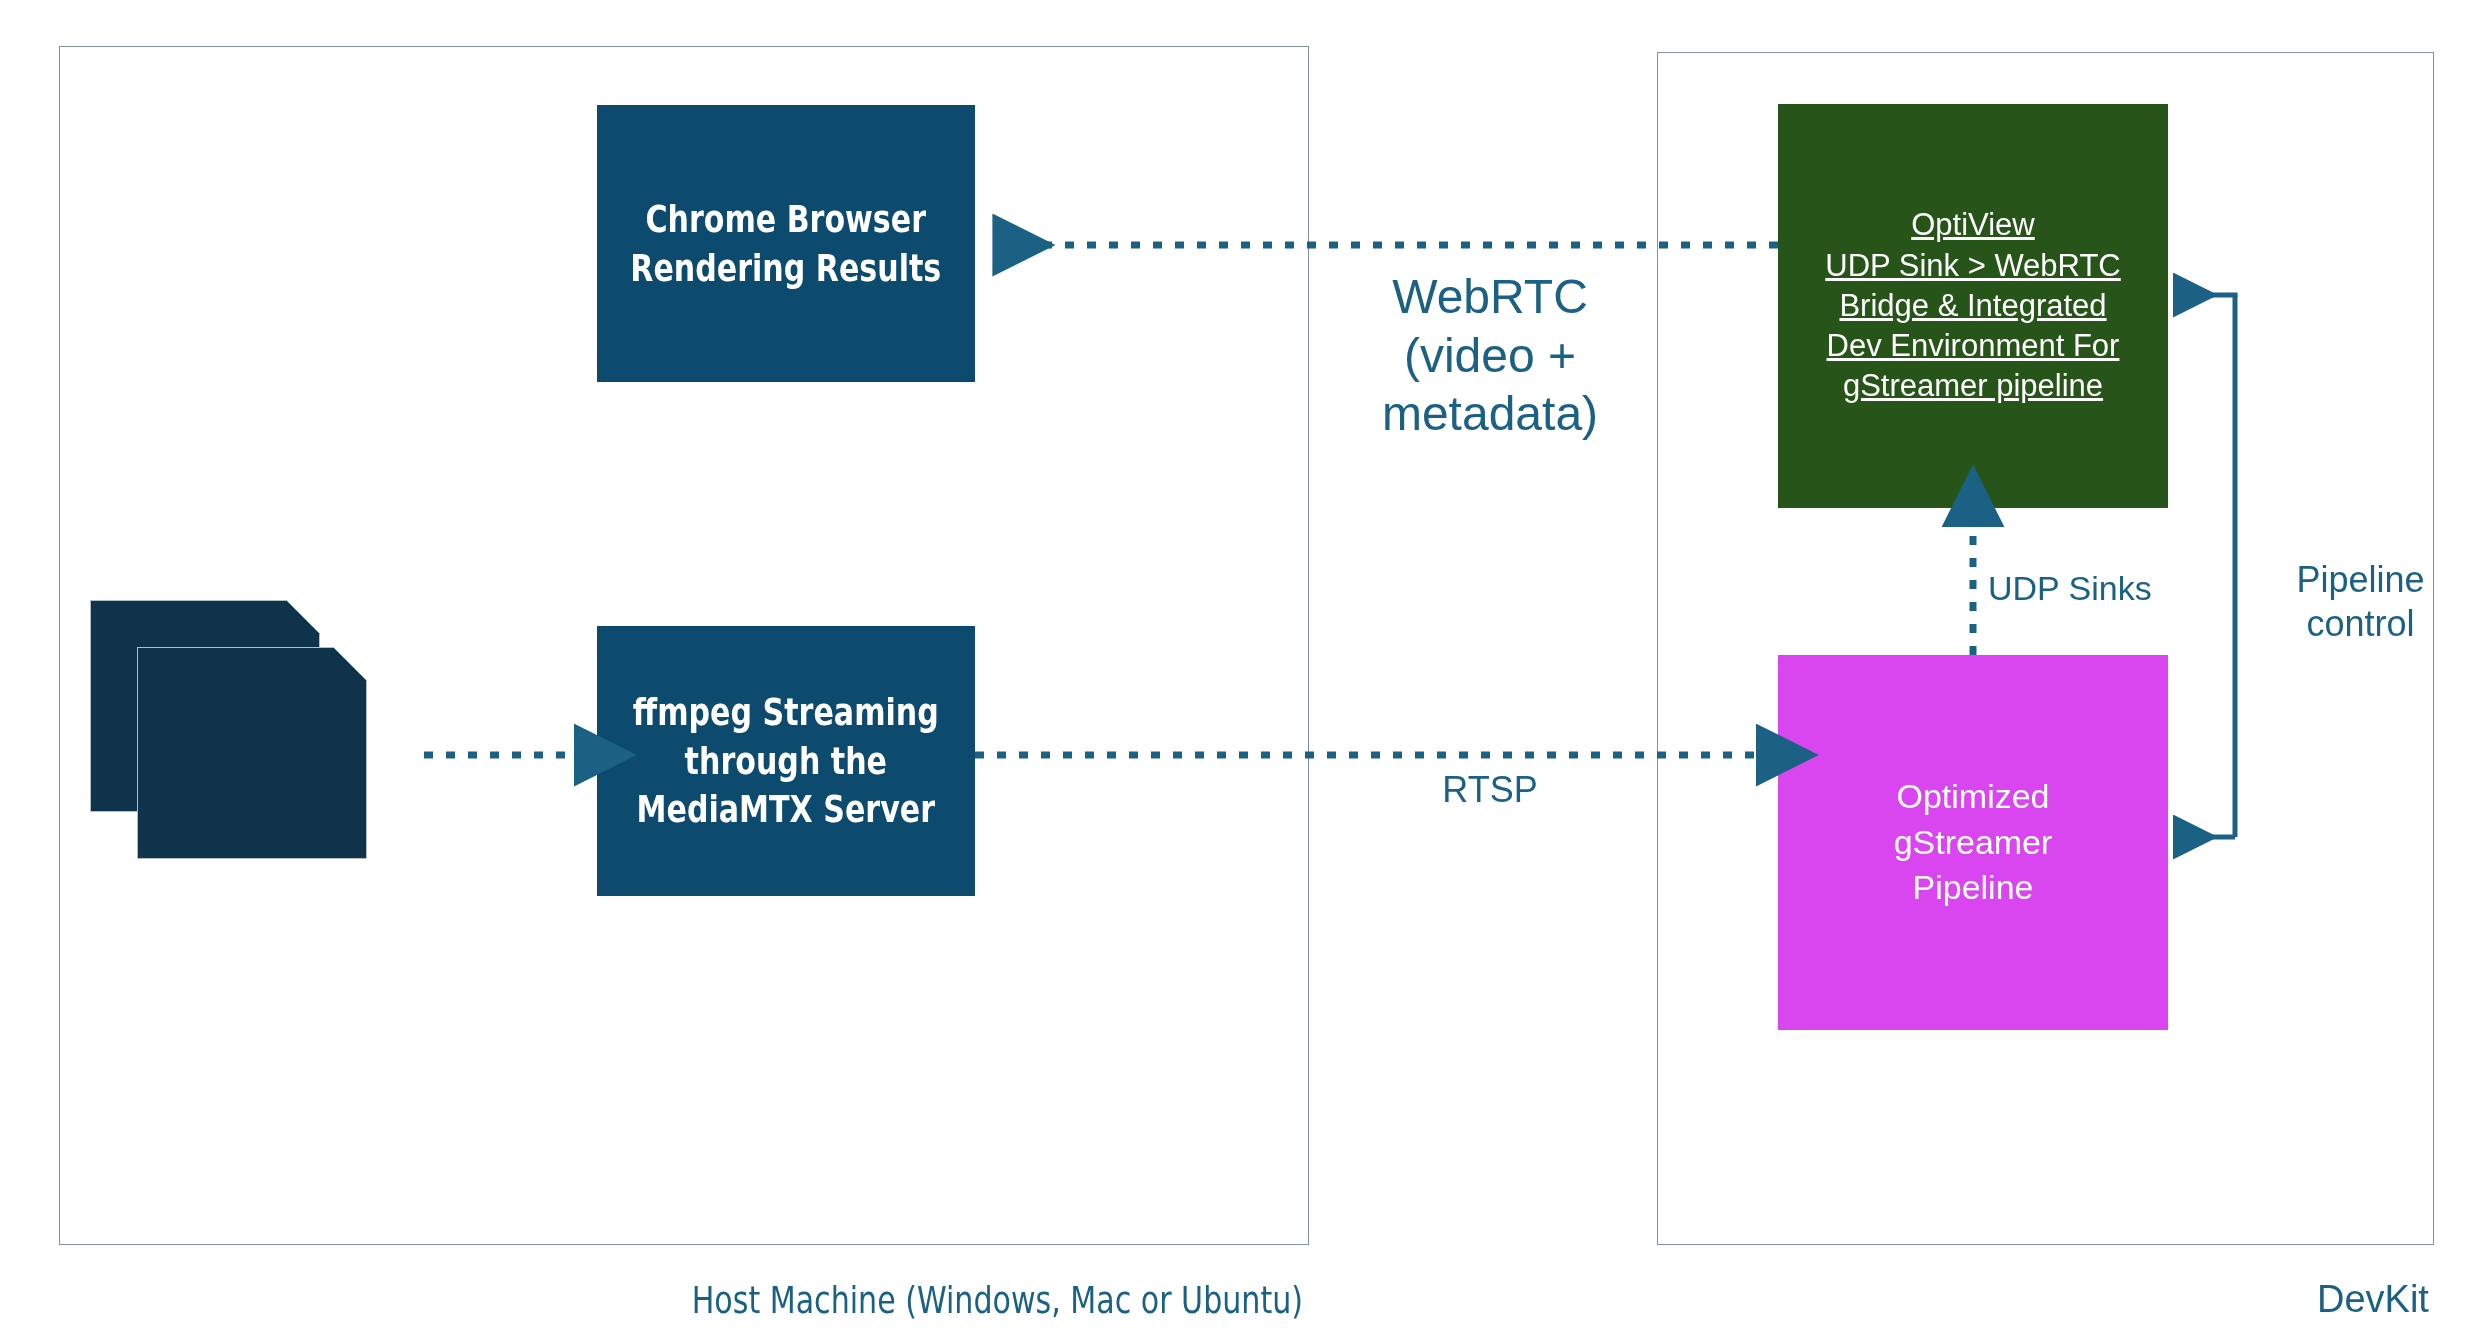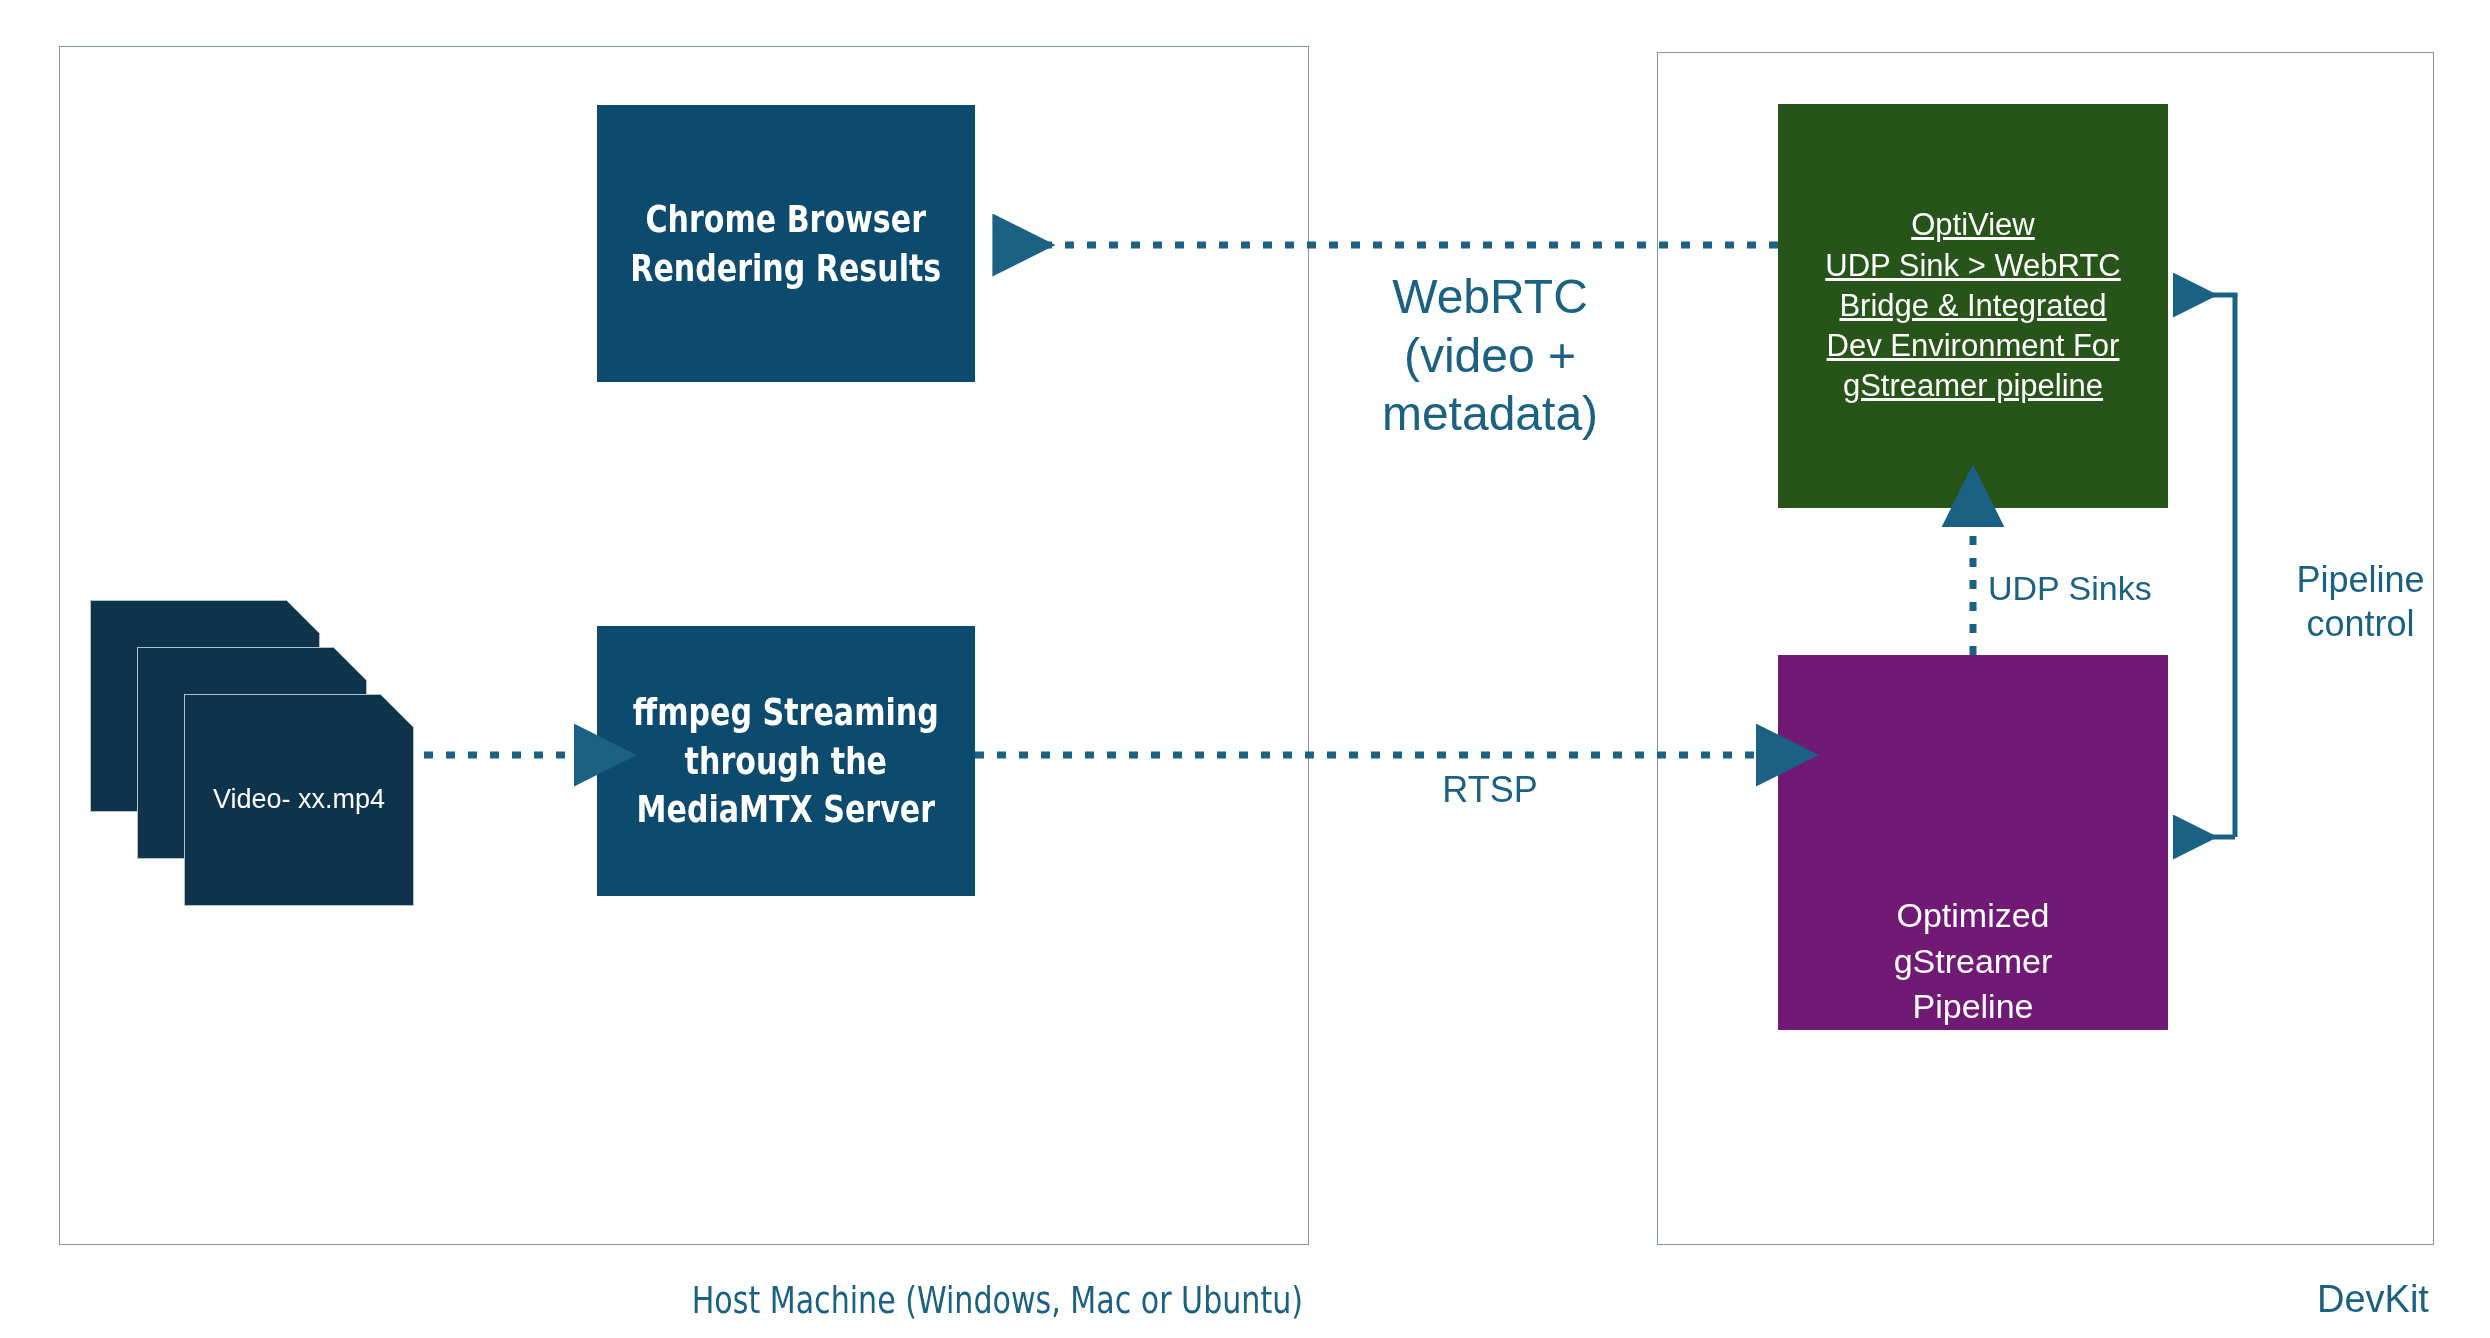--- a/index.html
+++ b/index.html
@@ -8,21 +8,21 @@
   #stage{position:relative;width:2490px;height:1338px;background:#fff;}
 
   .container-box{position:absolute;border:1.5px solid #7f949c;background:transparent;}
 
   .node{position:absolute;display:flex;align-items:center;justify-content:center;
         text-align:center;color:#ffffff;box-sizing:border-box;}
   .node .label{white-space:pre-line;}
 
   .blue-node{background:#0c4a6e;font-weight:bold;}
   .green-dark{background:#275418;}
-  .green-light{background:#701a75;align-items:flex-end;}
+  .green-light{background:#d946ef;}
 
   
   .cond{font-family:"Liberation Sans Narrow","DejaVu Sans Condensed","Liberation Sans",sans-serif;
         transform:scaleX(.88);transform-origin:center;}
 
   .edge-label{position:absolute;color:#1a6184;text-align:center;white-space:pre-line;
               line-height:1.22;}
 
   .zone-label{position:absolute;color:#1a6184;white-space:nowrap;}
 
@@ -39,24 +39,20 @@
 <body>
 
 <div id="stage">
 
   <div class="container-box" style="left:59px;top:46px;width:1248px;height:1197px;"></div>
   <div class="container-box" style="left:1657px;top:52px;width:775px;height:1191px;"></div>
 
   <div style="position:absolute;left:90px;top:600px;width:330px;height:330px;">
     <div class="sheet" style="left:0px;  top:0px;  width:230px;height:212px;"></div>
     <div class="sheet" style="left:47px; top:47px; width:230px;height:212px;"></div>
-    <div class="sheet sheet-top" style="left:94px; top:94px; width:230px;height:212px;font-size:27px;line-height:1.3;">
-      <span class="label">Video-
-xx.mp4</span>
-    </div>
   </div>
 
   <div class="node blue-node" style="left:597px;top:105px;width:378px;height:277px;">
     <span class="label cond" style="font-size:38px;line-height:1.28;">Chrome Browser
 Rendering Results</span>
   </div>
 
   <div class="node blue-node" style="left:597px;top:626px;width:378px;height:270px;">
     <span class="label cond" style="font-size:38px;line-height:1.28;">ffmpeg Streaming
 through the

